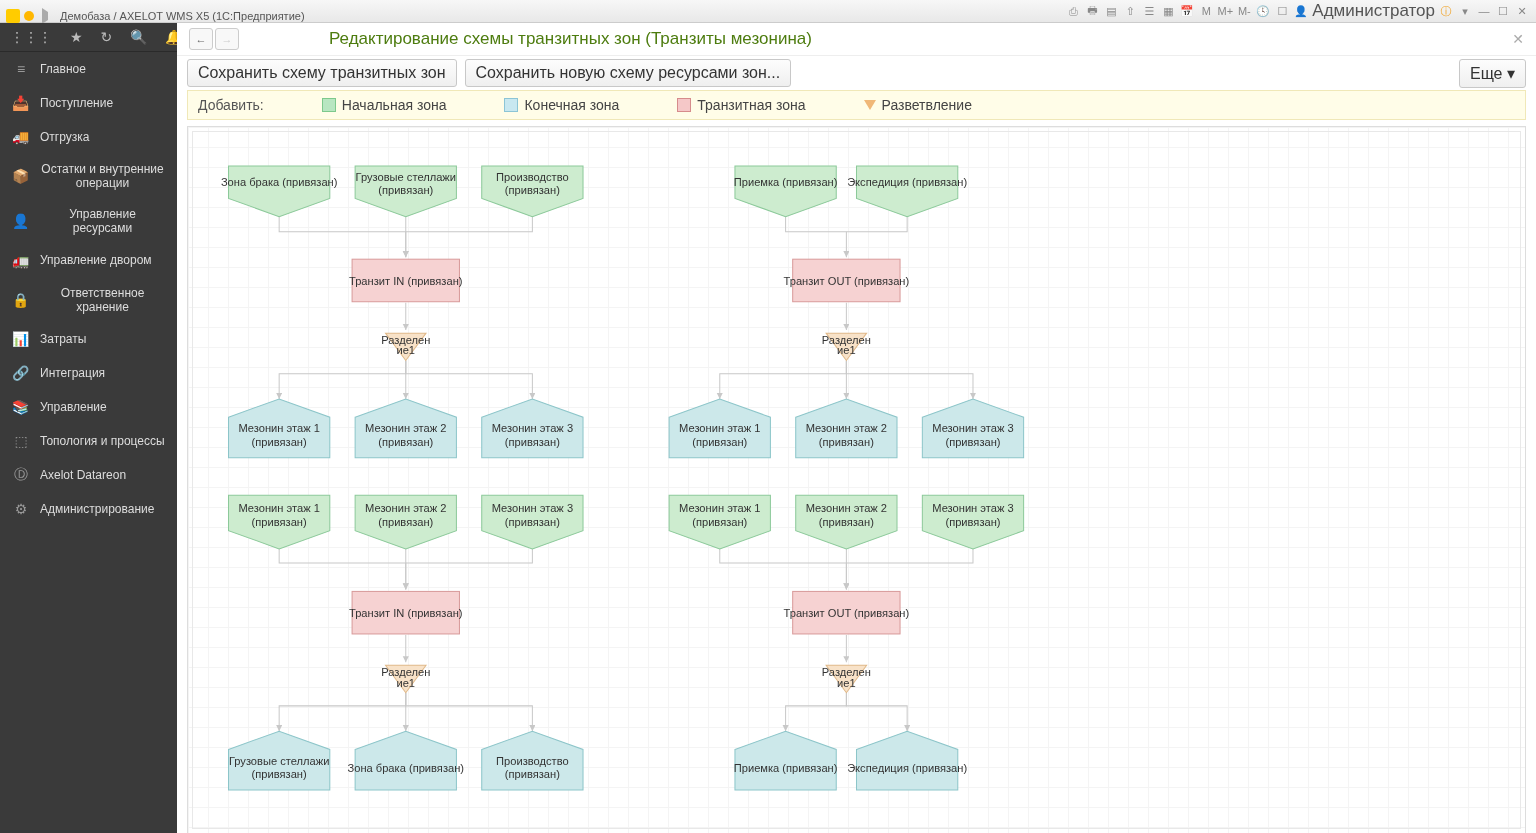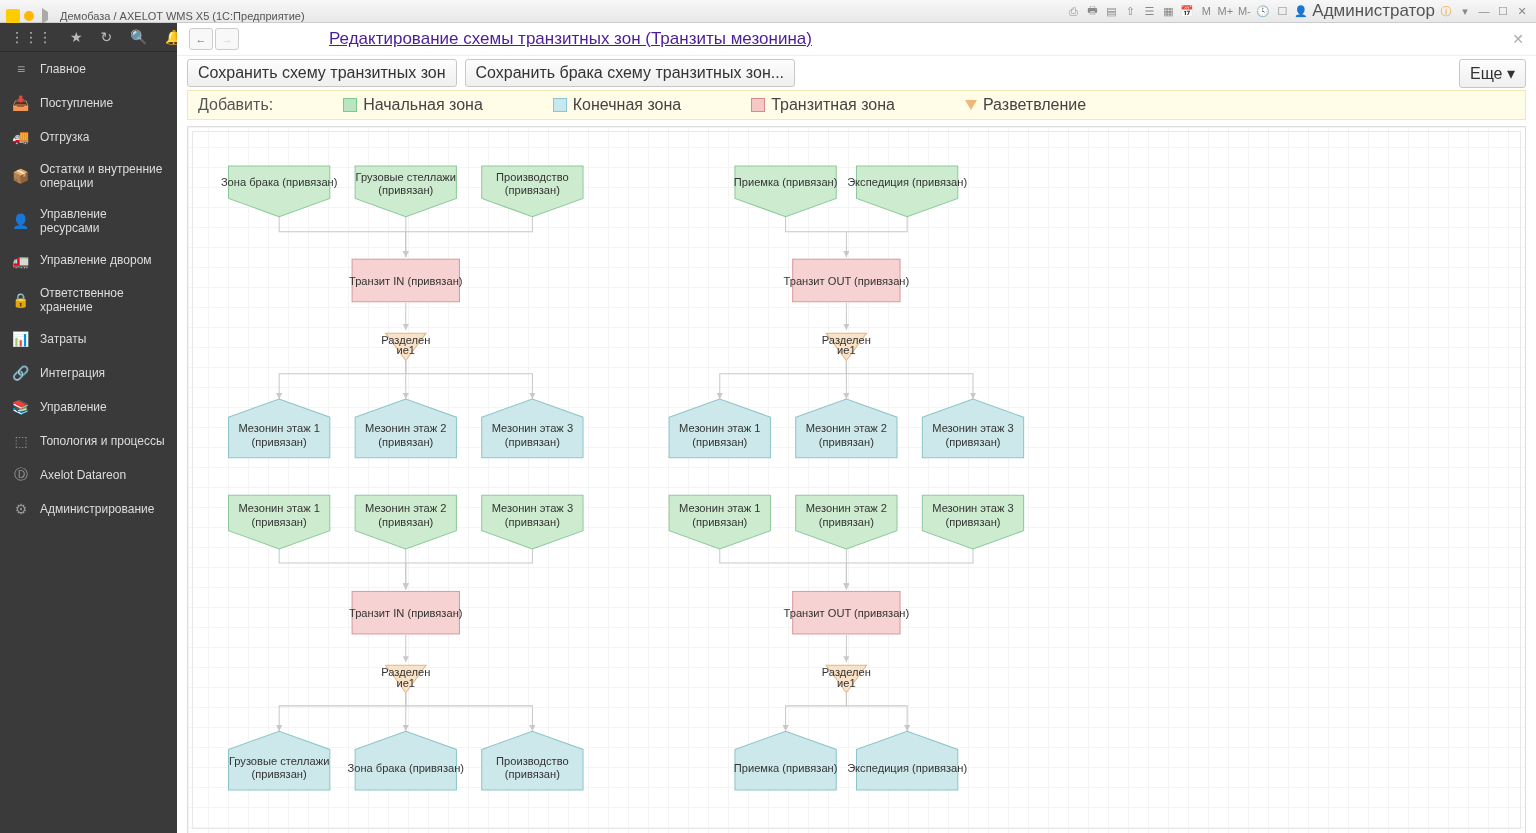--- a/index.html
+++ b/index.html
@@ -9,31 +9,31 @@
 .titlebar .right { display:flex; align-items:center; gap:3px; }
 .tbicon { width:16px; height:16px; display:inline-flex; align-items:center; justify-content:center; font-size:11px; color:#888; cursor:pointer; }
 .ic1c { width:14px; height:14px; background:#ffcc00; border-radius:2px; display:inline-block; }
 .icdot { width:10px; height:10px; background:#ffb700; border-radius:50%; display:inline-block; }
 .body { display:flex; height:811px; }
 .sidebar { width:177px; background:#3a3a3a; color:#ccc; display:flex; flex-direction:column; }
 .sidebar-top { height:28px; display:flex; align-items:center; padding:0 10px; gap:18px; border-bottom:1px solid #2a2a2a; }
 .sidebar-top span { color:#bbb; font-size:14px; cursor:pointer; }
 .nav-item { display:flex; align-items:center; gap:10px; padding:8px 12px; font-size:12px; color:#ddd; cursor:pointer; min-height:18px; }
 .nav-icon { width:18px; height:18px; display:inline-flex; align-items:center; justify-content:center; color:#999; font-size:14px; flex-shrink:0; }
-.nav-label { line-height:1.2; }
+.nav-label { line-height:1.2;text-align:center; }
 .main { flex:1; background:#fff; display:flex; flex-direction:column; position:relative; }
 .main-header { height:32px; display:flex; align-items:center; padding:0 12px; border-bottom:1px solid #eee; }
 .navarrows { display:flex; gap:2px; margin-right:90px; }
 .navarrow { width:22px; height:20px; border:1px solid #ccc; border-radius:3px; background:#f8f8f8; display:flex; align-items:center; justify-content:center; font-size:11px; color:#666; cursor:pointer; }
-.page-title { font-size:17px; color:#4c1d95;text-decoration:underline; }
+.page-title { font-size:17px; color:#4d7c0f; }
 .close-x { margin-left:auto; color:#aaa; font-size:14px; cursor:pointer; }
 .toolbar-row { height:34px; display:flex; align-items:center; padding:0 10px; gap:8px; }
 .btn { border:1px solid #c8c8c8; background:linear-gradient(#fdfdfd,#efefef); border-radius:3px; padding:4px 10px; font-size:16px; color:#333; cursor:pointer; }
 .more-btn { margin-left:auto; }
-.addbar { height:28px; background:#fffde8; border:1px solid #f0e8b8; margin:0 10px 6px 10px; display:flex; align-items:center; padding:0 10px; gap:34px; font-size:16px; color:#444; }
+.addbar { height:28px; background:#fffde8; border:1px solid #f0e8b8; margin:0 10px 6px 10px; display:flex; align-items:center; padding:0 10px; gap:22px; font-size:14px; color:#444; }
 .addbar .lbl { color:#555; }
 .additem { display:flex; align-items:center; gap:6px; cursor:pointer;margin-left:36px; }
 .mini-icon { width:12px; height:12px; display:inline-block; }
 .mi-green { background:#b8e6c1; border:1px solid #7dc98c; }
 .mi-blue { background:#c8e8f0; border:1px solid #8cc5d6; }
 .mi-red { background:#f5c8c8; border:1px solid #d68c8c; }
 .mi-orange { width:0; height:0; border-left:6px solid transparent; border-right:6px solid transparent; border-top:10px solid #f0b878; }
 .canvas-wrap { flex:1; margin:0 10px 0 10px; border:1px solid #ddd; position:relative; overflow:hidden; background:#fff;
   background-image:linear-gradient(#f4f4f4 1px,transparent 1px),linear-gradient(90deg,#f4f4f4 1px,transparent 1px);
   background-size:20px 20px;
@@ -147,21 +147,21 @@
       <div class="navarrows">
         <div class="navarrow">←</div>
         <div class="navarrow" style="color:#ccc;">→</div>
       </div>
       <div class="page-title">Редактирование схемы транзитных зон (Транзиты мезонина)</div>
       <div class="close-x">✕</div>
     </div>
 
     <div class="toolbar-row">
       <button class="btn">Сохранить схему транзитных зон</button>
-      <button class="btn">Сохранить брака схему транзитных зон...</button>
+      <button class="btn">Сохранить новую схему ресурсами зон...</button>
       <button class="btn more-btn"><span>Еще</span> <span>▾</span></button>
     </div>
 
     <div class="addbar">
       <span class="lbl">Добавить:</span>
       <span class="additem">
           <span class="mini-icon mi-green"></span>
           <span>Начальная зона</span>
         </span>
       <span class="additem">

